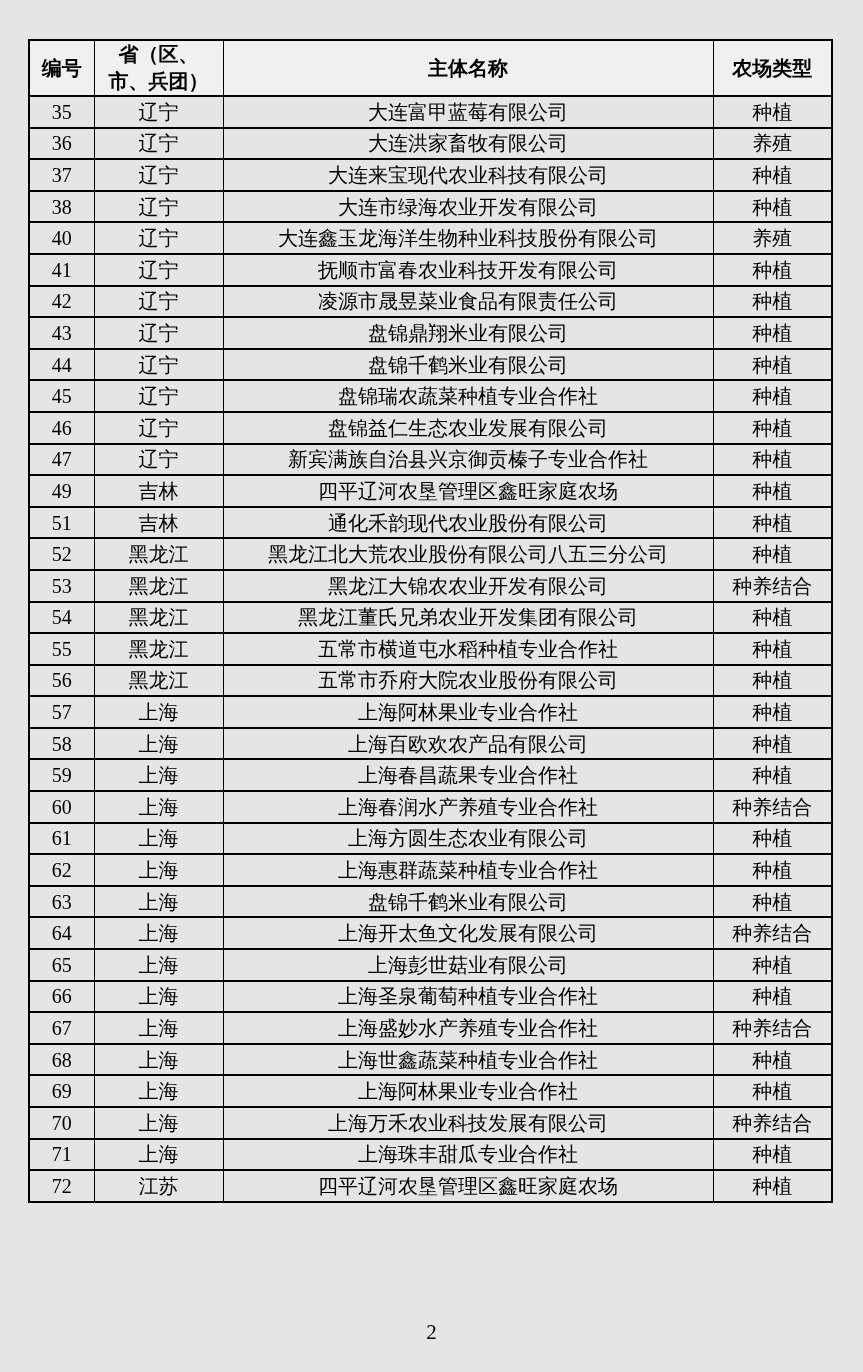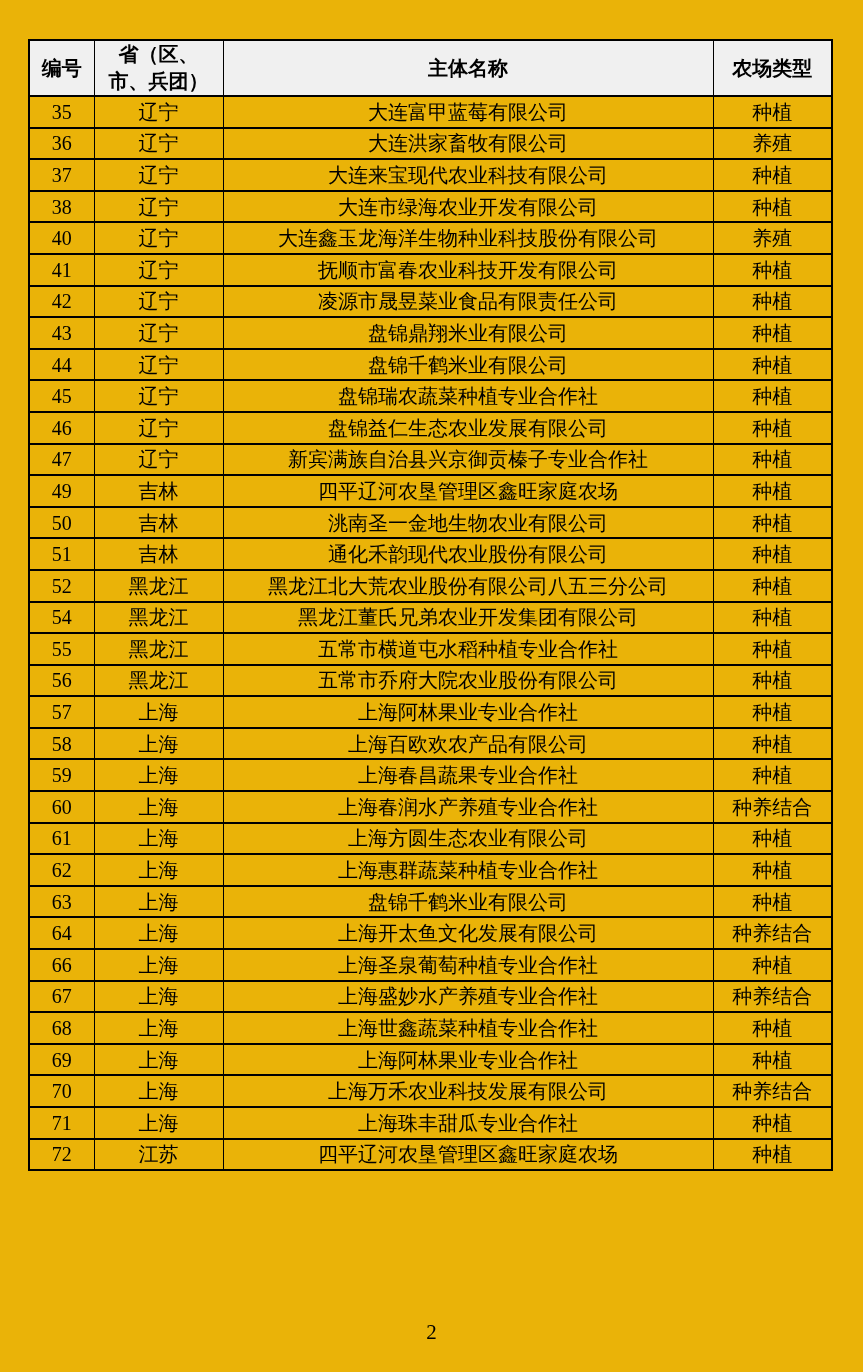--- a/index.html
+++ b/index.html
@@ -4,21 +4,21 @@
 <style>
   html, body {
     margin: 0;
     padding: 0;
     background: #ffffff;
   }
   .page {
     position: relative;
     width: 863px;
     height: 1372px;
-    background: #eab308;
+    background: #e5e5e5;
     font-family: "Liberation Serif", "DejaVu Serif", serif;
     color: #000000;
     overflow: hidden;
   }
   table.farm-table {
     position: absolute;
     left: 28px;
     top: 39px;
     width: 803px;
     border-collapse: collapse;
@@ -156,38 +156,38 @@
           <td>新宾满族自治县兴京御贡榛子专业合作社</td>
           <td>种植</td>
         </tr>
         <tr>
           <td>49</td>
           <td>吉林</td>
           <td>四平辽河农垦管理区鑫旺家庭农场</td>
           <td>种植</td>
         </tr>
         <tr>
-          <td>50</td>
-          <td>吉林</td>
-          <td>洮南圣一金地生物农业有限公司</td>
-          <td>种植</td>
-        </tr>
-        <tr>
           <td>51</td>
           <td>吉林</td>
           <td>通化禾韵现代农业股份有限公司</td>
           <td>种植</td>
         </tr>
         <tr>
           <td>52</td>
           <td>黑龙江</td>
           <td>黑龙江北大荒农业股份有限公司八五三分公司</td>
           <td>种植</td>
         </tr>
         <tr>
+          <td>53</td>
+          <td>黑龙江</td>
+          <td>黑龙江大锦农农业开发有限公司</td>
+          <td>种养结合</td>
+        </tr>
+        <tr>
           <td>54</td>
           <td>黑龙江</td>
           <td>黑龙江董氏兄弟农业开发集团有限公司</td>
           <td>种植</td>
         </tr>
         <tr>
           <td>55</td>
           <td>黑龙江</td>
           <td>五常市横道屯水稻种植专业合作社</td>
           <td>种植</td>
@@ -238,20 +238,26 @@
           <td>63</td>
           <td>上海</td>
           <td>盘锦千鹤米业有限公司</td>
           <td>种植</td>
         </tr>
         <tr>
           <td>64</td>
           <td>上海</td>
           <td>上海开太鱼文化发展有限公司</td>
           <td>种养结合</td>
+        </tr>
+        <tr>
+          <td>65</td>
+          <td>上海</td>
+          <td>上海彭世菇业有限公司</td>
+          <td>种植</td>
         </tr>
         <tr>
           <td>66</td>
           <td>上海</td>
           <td>上海圣泉葡萄种植专业合作社</td>
           <td>种植</td>
         </tr>
         <tr>
           <td>67</td>
           <td>上海</td>

